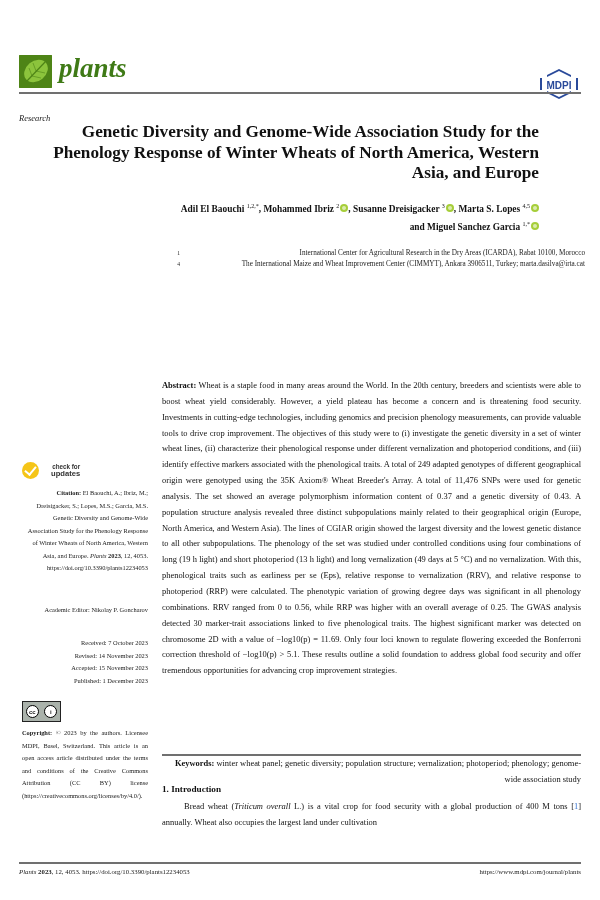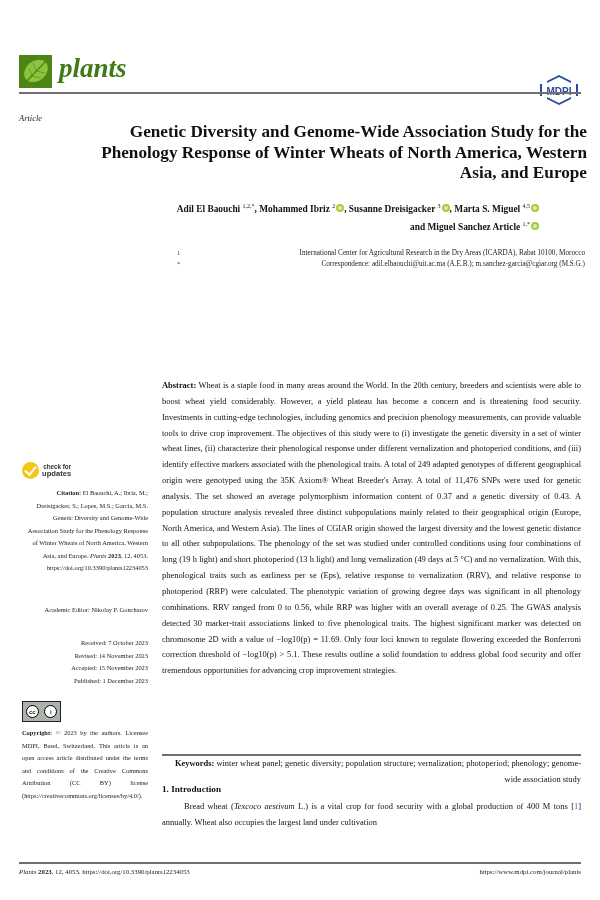--- a/index.html
+++ b/index.html
@@ -3,25 +3,25 @@
 <meta charset="utf-8">
 <style>
   html, body { margin: 0; padding: 0; background: #ffffff; }
   body { width: 600px; height: 900px; position: relative; overflow: hidden;
          font-family: "Liberation Serif", "DejaVu Serif", serif; color: #1a1a1a; }
   .abs { position: absolute; text-align: right; }
 
   
   .logo-box { left: 19px; top: 55px; width: 33px; height: 33px; background: #5a8f1c; border-radius: 1px; overflow: hidden; }
   .journal-name { left: 59px; top: 53px; font-size: 27px; font-weight: bold; font-style: italic; color: #3f7a16; }
-  .mdpi-logo { left: 537px; top: 74px; width: 44px; height: 32px; text-decoration: underline; }
+  .mdpi-logo { left: 537px; top: 68px; width: 44px; height: 32px; text-decoration: underline; }
   .header-rule { left: 19px; top: 92px; width: 562px; height: 1.5px; background: #707070; }
 
   .article-type { left: 19px; top: 113px; font-size: 8.5px; font-style: italic; color: #222; }
-  .title { left: 19px; top: 122px; width: 520px; font-size: 17.2px; font-weight: bold; line-height: 20.5px; color: #111; margin-left: 48px; }
+  .title { left: 19px; top: 122px; width: 520px; font-size: 17.2px; font-weight: bold; line-height: 20.5px; color: #111; }
   .authors { left: 19px; top: 199px; width: 520px; font-size: 9.4px; font-weight: bold; line-height: 15px; color: #111; }
   .authors sup { font-size: 6px; font-weight: normal; }
   .orcid { display: inline-block; width: 8px; height: 8px; border-radius: 50%; background: #a6ce39; vertical-align: 0px; margin-left: 1px; position: relative; }
   .orcid::after { content: ""; position: absolute; left: 2px; top: 2px; width: 4px; height: 4px; border-radius: 50%; background: #fff; opacity: .6; }
 
   
   .affils { left: 155px; top: 248px; width: 430px; font-size: 7.2px; line-height: 10.8px; color: #222; }
   .affil { display: flex; }
   .affil .num { width: 22px; flex: none; font-size: 5.5px; padding-left: 3px; }
   .affil .txt { flex: 1; }
@@ -30,21 +30,21 @@
   .abstract { left: 162px; top: 378px; width: 419px; font-size: 8.45px; line-height: 15.85px; text-align: justify; color: #111; }
   .abstract b { font-weight: bold; margin-top: 22px; }
   .keywords { left: 162px; top: 722px; width: 419px; font-size: 8.45px; line-height: 15.5px; color: #111; margin-top: 34px; }
   .section-rule { left: 162px; top: 754px; width: 419px; height: 1.5px; background: #707070; }
   .intro-heading { left: 162px; top: 784px; font-size: 9.2px; font-weight: bold; font-family: Liberation Serif, serif; color: #111; }
   .intro-text { left: 162px; top: 799px; width: 419px; font-size: 8.45px; line-height: 15.5px; text-align: justify; color: #111; }
   .intro-text .indent { display: inline-block; width: 22px; }
   .ref { color: #2f6fcf; }
 
   
-  .check-updates { left: 22px; top: 462px; display: flex; align-items: center; gap: 3px; }
+  .check-updates { left: 22px; top: 462px; display: flex; align-items: center; gap: 12px; }
   .check-circle { width: 17px; height: 17px; border-radius: 50%; background: #f5c518; position: relative; }
   .check-circle::after { content: ""; position: absolute; left: 5px; top: 2px; width: 5px; height: 9px; border-right: 2.5px solid #fff; border-bottom: 2.5px solid #fff; transform: rotate(40deg); }
   .check-text { font-family: "Liberation Sans", sans-serif; font-size: 6.3px; font-weight: bold; line-height: 6.5px; color: #333; }
   .check-text .second { font-size: 7.6px; }
   .sidebar { left: 22px; width: 126px; font-size: 6.4px; line-height: 12.5px; color: #222; }
   .sidebar b { font-weight: bold; }
   .cite { top: 487px; }
   .editor { top: 604px; }
   .dates { top: 637px; }
   .cc-badge { left: 22px; top: 701px; width: 39px; height: 21px; background: #aab2ab; border: 1px solid #222; display: flex; align-items: center; justify-content: space-around; box-sizing: border-box; }
@@ -75,58 +75,58 @@
   <svg width="44" height="32" viewBox="0 0 44 32">
     <polygon points="22,1 34,7 34,9 22,3 10,9 10,7" fill="#2a4a9a"></polygon>
     <polygon points="22,31 10,25 10,23 22,29 34,23 34,25" fill="#2a4a9a"></polygon>
     <rect x="3" y="10" width="2" height="12" fill="#2a4a9a"></rect>
     <rect x="39" y="10" width="2" height="12" fill="#2a4a9a"></rect>
     <text x="22" y="20.5" text-anchor="middle" font-family="Liberation Sans, sans-serif" font-size="10" font-weight="bold" fill="#2a4a9a">MDPI</text>
   </svg>
 </div>
 <div class="abs header-rule"></div>
 
-<div class="abs article-type">Article</div>
+<div class="abs article-type">Research</div>
 <div class="abs title">Genetic Diversity and Genome-Wide Association Study for the Phenology Response of Winter Wheats of North America, Western Asia, and Europe</div>
 
 <div class="abs authors">
   <span><span>Adil El Baouchi</span> <sup>1,2,*</sup></span>,
   <span><span>Mohammed Ibriz</span> <sup>2</sup><span class="orcid"></span></span>,
   <span><span>Susanne Dreisigacker</span> <sup>3</sup><span class="orcid"></span></span>,
-  <span><span>Marta S. Miguel</span> <sup>4,5</sup><span class="orcid"></span></span><br>
+  <span><span>Marta S. Lopes</span> <sup>4,5</sup><span class="orcid"></span></span><br>
   <span>and</span>
-  <span><span>Miguel Sanchez Article</span> <sup>1,*</sup><span class="orcid"></span></span>
+  <span><span>Miguel Sanchez Garcia</span> <sup>1,*</sup><span class="orcid"></span></span>
 </div>
 
 <div class="abs affils">
   <div class="affil">
       <span class="num">1</span>
       <span class="txt">International Center for Agricultural Research in the Dry Areas (ICARDA), Rabat 10100, Morocco</span>
     </div>
   <div class="affil">
-      <span class="num">*</span>
-      <span class="txt">Correspondence: adil.elbaouchi@uit.ac.ma (A.E.B.); m.sanchez-garcia@cgiar.org (M.S.G.)</span>
+      <span class="num">4</span>
+      <span class="txt">The International Maize and Wheat Improvement Center (CIMMYT), Ankara 3906511, Turkey; marta.dasilva@irta.cat</span>
     </div>
 </div>
 
 <div class="abs abstract">
   <b>Abstract:</b>
   <span>Wheat is a staple food in many areas around the World. In the 20th century, breeders and scientists were able to boost wheat yield considerably. However, a yield plateau has become a concern and is threatening food security. Investments in cutting-edge technologies, including genomics and precision phenology measurements, can provide valuable tools to drive crop improvement. The objectives of this study were to (i) investigate the genetic diversity in a set of winter wheat lines, (ii) characterize their phenological response under different vernalization and photoperiod conditions, and (iii) identify effective markers associated with the phenological traits. A total of 249 adapted genotypes of different geographical origin were genotyped using the 35K Axiom® Wheat Breeder's Array. A total of 11,476 SNPs were used for genetic analysis. The set showed an average polymorphism information content of 0.37 and a genetic diversity of 0.43. A population structure analysis revealed three distinct subpopulations mainly related to their geographical origin (Europe, North America, and Western Asia). The lines of CGIAR origin showed the largest diversity and the lowest genetic distance to all other subpopulations. The phenology of the set was studied under controlled conditions using four combinations of long (19 h light) and short photoperiod (13 h light) and long vernalization (49 days at 5 °C) and no vernalization. With this, phenological traits such as earliness per se (Eps), relative response to vernalization (RRV), and relative response to photoperiod (RRP) were calculated. The phenotypic variation of growing degree days was significant in all phenology combinations. RRV ranged from 0 to 0.56, while RRP was higher with an overall average of 0.25. The GWAS analysis detected 30 marker-trait associations linked to five phenological traits. The highest significant marker was detected on chromosome 2D with a value of −log10(p) = 11.69. Only four loci known to regulate flowering exceeded the Bonferroni correction threshold of −log10(p) &gt; 5.1. These results outline a solid foundation to address global food security and offer tremendous opportunities for advancing crop improvement strategies.</span>
 </div>
 
 <div class="abs keywords">
   <b>Keywords:</b>
   <span>winter wheat panel; genetic diversity; population structure; vernalization; photoperiod; phenology; genome-wide association study</span>
 </div>
 
 <div class="abs section-rule"></div>
 
 <div class="abs intro-heading">1. Introduction</div>
 <div class="abs intro-text">
-  <span class="indent"></span><span>Bread wheat (</span><i>Texcoco aestivum</i><span> L.) is a vital crop for food security with a global production of 400 M tons [</span><span class="ref">1</span><span>] annually. Wheat also occupies the largest land under cultivation</span>
+  <span class="indent"></span><span>Bread wheat (</span><i>Triticum overall</i><span> L.) is a vital crop for food security with a global production of 400 M tons [</span><span class="ref">1</span><span>] annually. Wheat also occupies the largest land under cultivation</span>
 </div>
 
 <div class="abs check-updates">
   <div class="check-circle"></div>
   <div class="check-text">
     <div>check for</div>
     <div class="second">updates</div>
   </div>
 </div>
 

